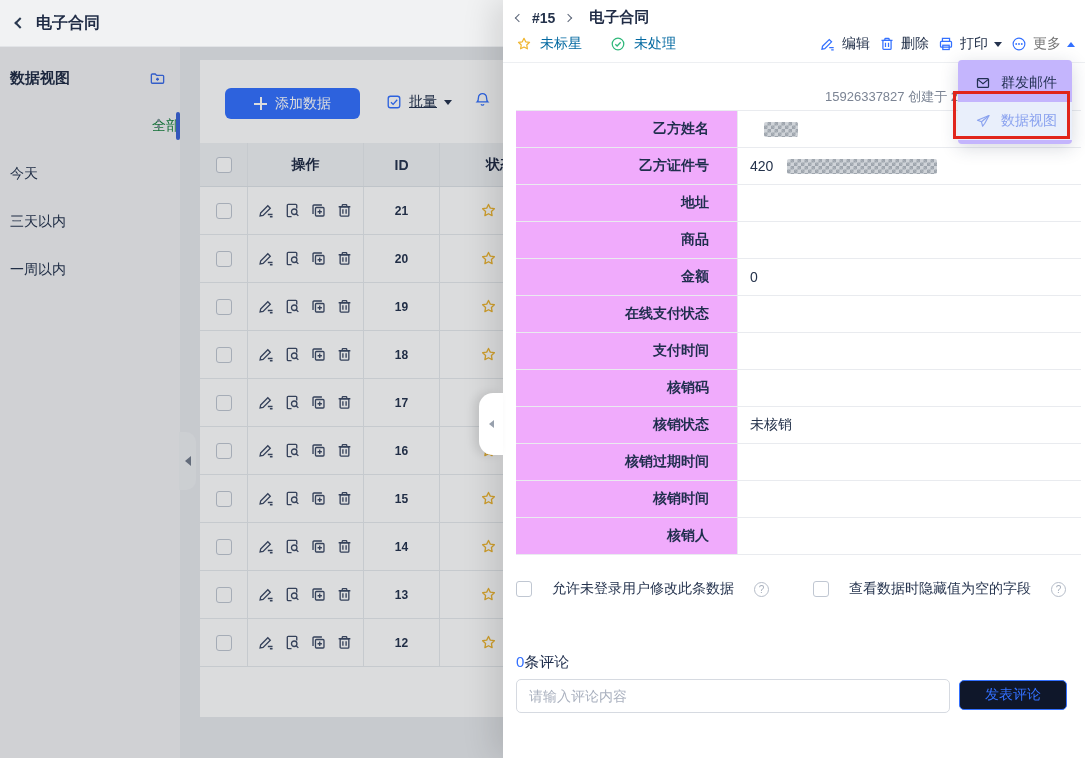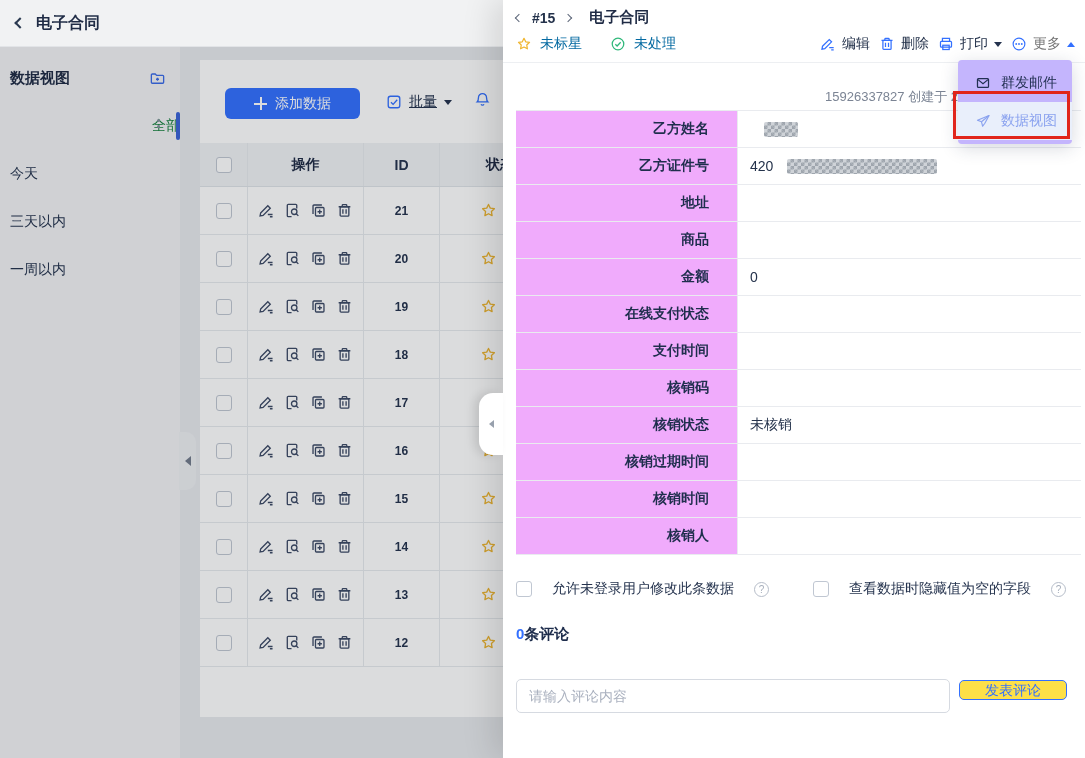--- a/index.html
+++ b/index.html
@@ -77,25 +77,25 @@
   .fvalue{flex:1;display:flex;align-items:center;padding-left:12px;color:#24324b;gap:14px;}
   .mosaic{display:inline-block;height:15px;border-radius:2px;filter:blur(.4px);
     background-image:linear-gradient(45deg,#9fa6ae 26%,transparent 26%,transparent 74%,#9fa6ae 74%),
                      linear-gradient(45deg,#9fa6ae 26%,#cfd3d8 26%,#cfd3d8 74%,#9fa6ae 74%);
     background-size:7px 7px;background-position:0 0,3.5px 3.5px;}
 
   .d-options{position:absolute;left:13px;top:580px;display:flex;gap:44px;font-size:14px;color:#25334e;}
   .opt{display:flex;align-items:center;gap:20px;}
   .qmark{width:15px;height:15px;border:1px solid #b6bdc9;border-radius:50%;color:#a6aebb;font-size:10px;display:flex;align-items:center;justify-content:center;}
 
-  .c-head{position:absolute;left:13px;top:625px;font-size:15px;font-weight:bold;color:#1f2e4d;}
+  .c-head{position:absolute;left:13px;top:653px;font-size:15px;font-weight:normal;color:#1f2e4d;}
   .c-head .c-count{color:#3370ff;}
   .c-input{position:absolute;left:13px;top:679px;width:434px;height:34px;border:1px solid #d6dae1;border-radius:5px;padding:0 12px;font-size:14px;color:#24324b;outline:none;}
   .c-input::placeholder{color:#aab1bf;}
-  .c-submit{position:absolute;left:456px;top:680px;width:108px;height:20px;background:#fde047;border:1px solid #3370ff;border-radius:5px;color:#3370ff;font-size:14px;cursor:pointer;}
+  .c-submit{position:absolute;left:456px;top:680px;width:108px;height:30px;background:#0f172a;border:1px solid #3370ff;border-radius:5px;color:#3370ff;font-size:14px;cursor:pointer;}
 
   
   .menu{position:absolute;left:958px;top:60px;width:114px;background:#c4b5fd;border-radius:4px;box-shadow:0 4px 18px rgba(31,45,77,0.18);padding:4px 0;z-index:5;}
   .menu-item{height:38px;display:flex;align-items:center;gap:10px;padding-left:17px;font-size:14px;color:#223053;cursor:pointer;}
   .menu-item.highlighted{background:#e9effb;color:#8aa2ef;}
   .menu-item .mi{width:16px;height:16px;display:inline-flex;}
   .menu-item .mi svg{width:100%;height:100%;}
   .annotation{position:absolute;left:953px;top:91px;width:117px;height:48px;border:3px solid #e1251b;z-index:6;pointer-events:none;}
 
   .star-svg{color:#f0b62f;}

